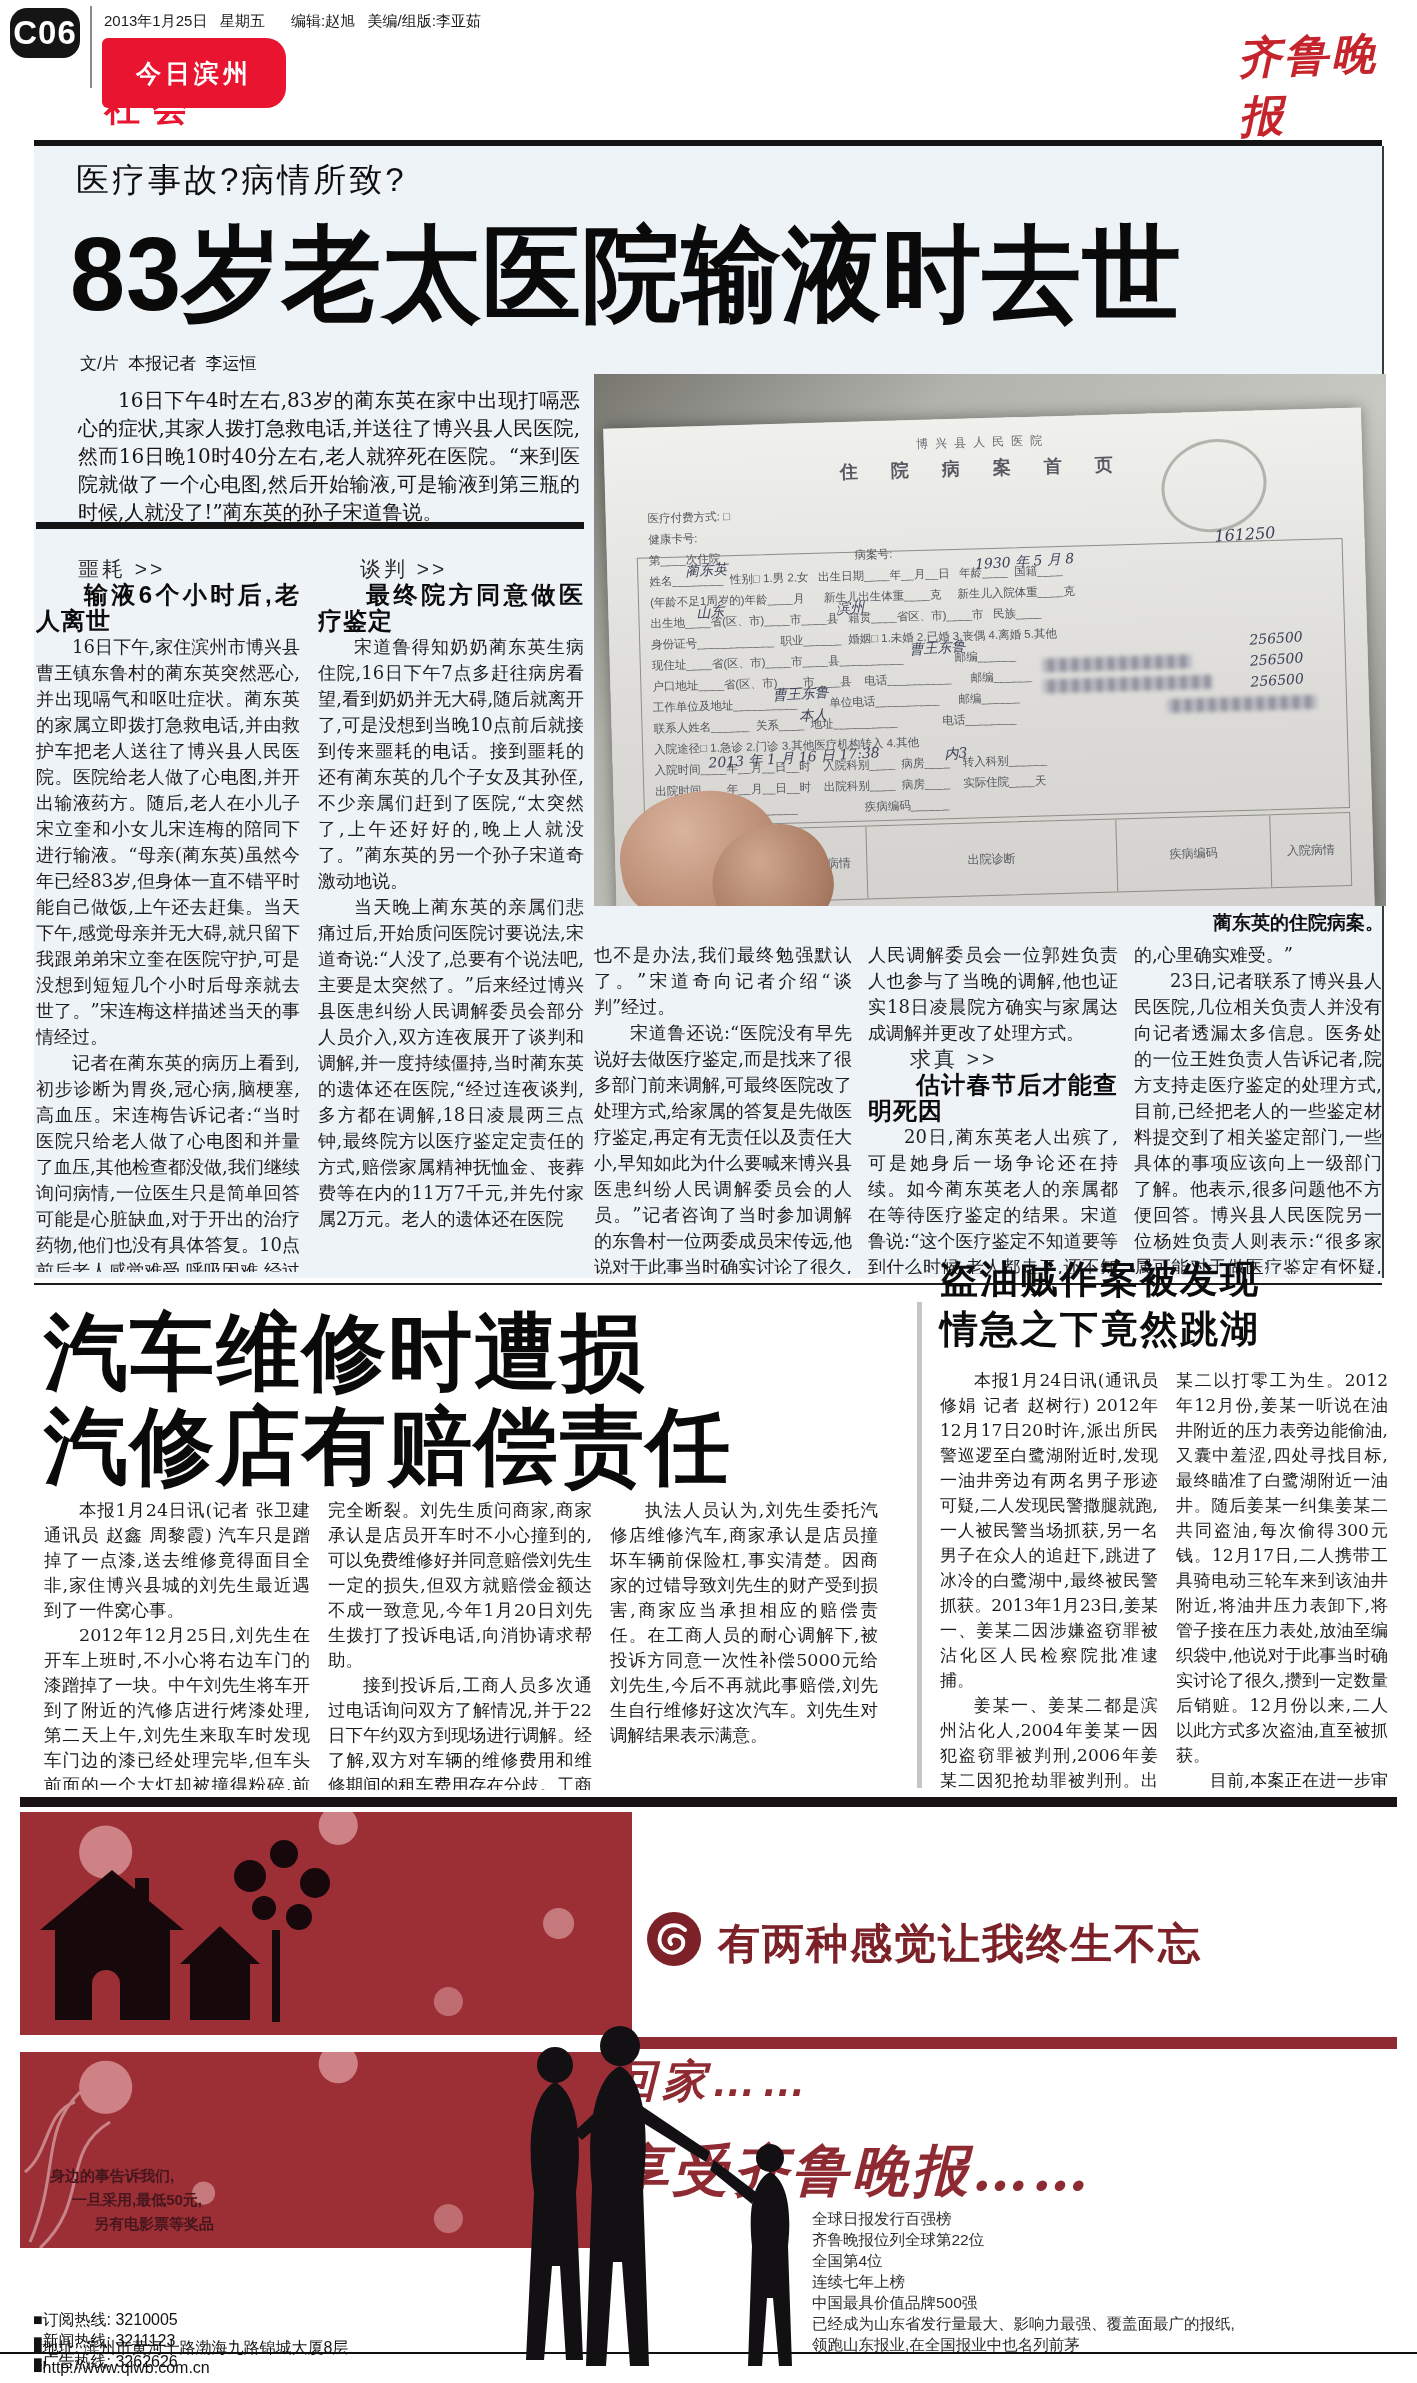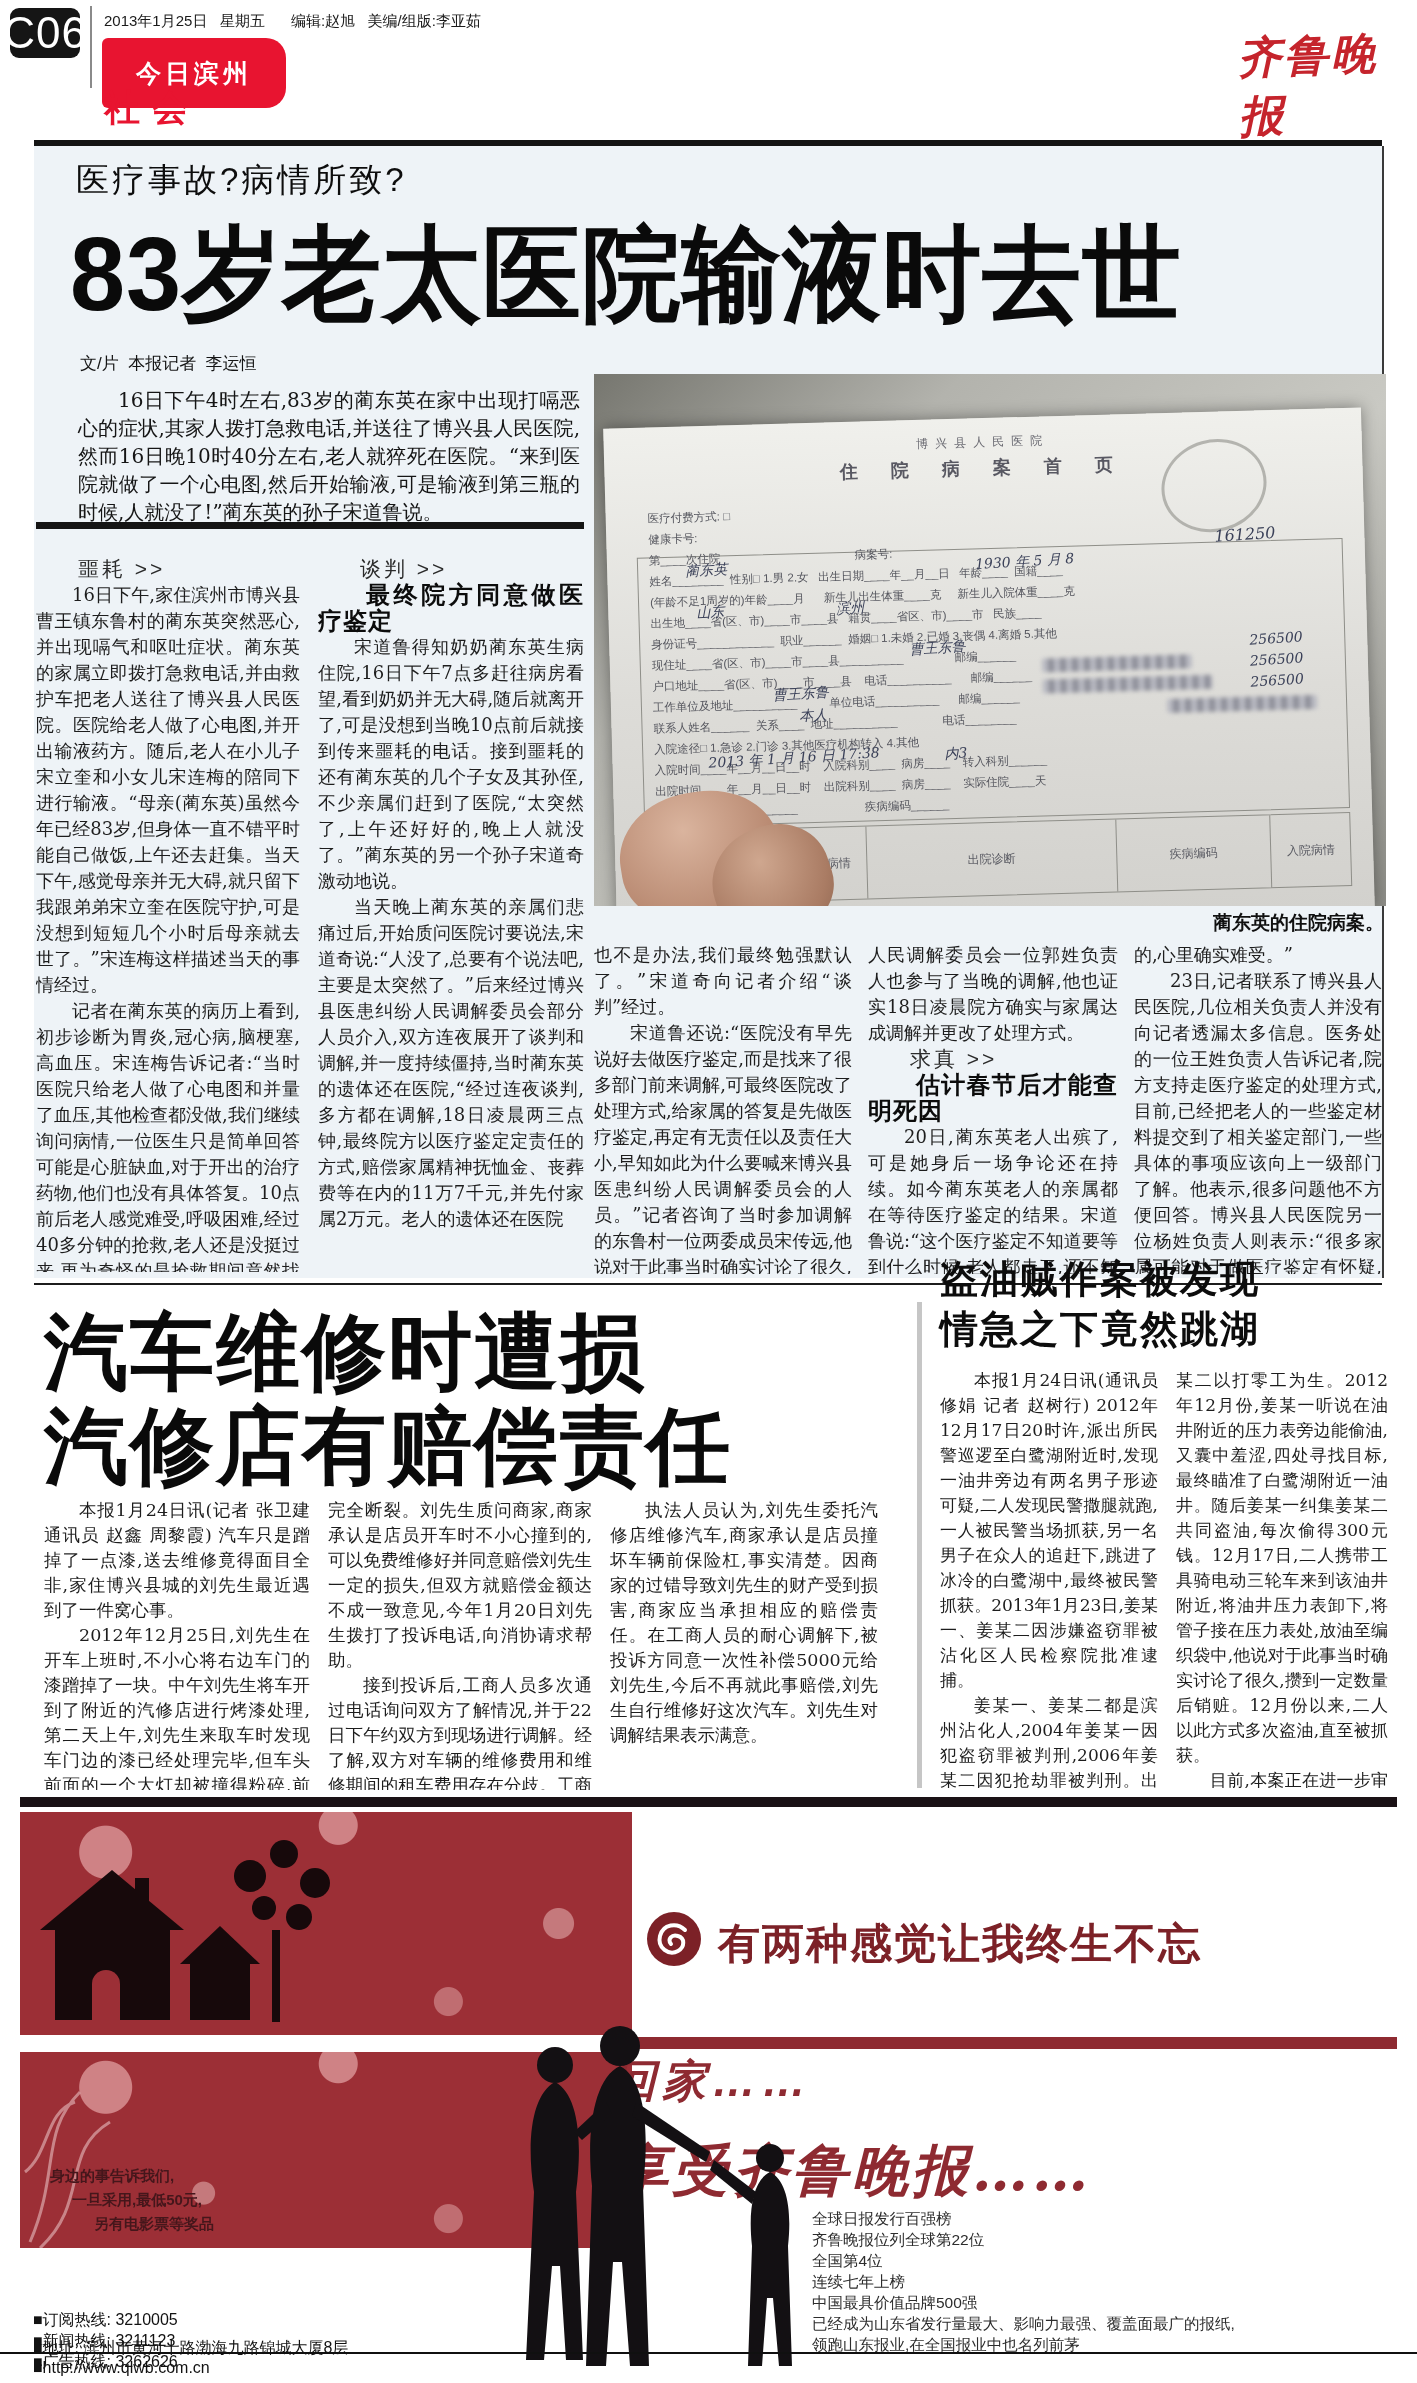--- a/index.html
+++ b/index.html
@@ -2,22 +2,22 @@
 <html><head>
 <meta charset="utf-8">
 <style>
   html,body{margin:0;padding:0}
   body{
     position:relative;width:1417px;height:2383px;overflow:hidden;
     background:#ffffff;font-family:"Liberation Sans",sans-serif;color:#111;
   }
   .abs{position:absolute}
   
-  .code-badge{left:10px;top:8px;width:70px;height:50px;background:#151515;border-radius:9px;
-    color:#fff;font-weight:normal;font-size:44px;display:flex;align-items:center;justify-content:center;letter-spacing:1px}
+  .code-badge{left:10px;top:8px;width:70px;height:50px;background:#151515;border-radius:17px;
+    color:#fff;font-weight:bold;font-size:33px;display:flex;align-items:center;justify-content:center;letter-spacing:1px}
   .hdr-divider{left:90px;top:6px;width:2px;height:82px;background:#8a8a8a}
   .date-line{left:104px;top:12px;font-size:15px;color:#1a1a1a;white-space:pre}
   .date-line span{margin-right:26px}
   .section-badge{left:102px;top:38px;height:38px;padding:16px 34px;background:#e81430;
     border-radius:6px 20px 20px 6px;color:#fff;font-size:25px;font-weight:bold;
     display:flex;align-items:center;letter-spacing:4px}
   .section-name{left:104px;top:84px;font-size:36px;font-weight:bold;color:#e81430;letter-spacing:12px}
   .masthead{left:1238px;top:26px;font-size:44px;color:#c5242c;font-family:"DejaVu Serif",serif;
     font-weight:bold;font-style:italic;letter-spacing:3px;transform:rotate(-2deg)}
   .top-rule{left:34px;top:140px;width:1348px;height:6px;background:#141414}
@@ -137,20 +137,21 @@
 
 <div class="abs a1-bg"></div>
 <div class="abs kicker">医疗事故?病情所致?</div>
 <div class="abs headline1">83岁老太医院输液时去世</div>
 <div class="abs byline">文/片  本报记者  李运恒</div>
 <div class="abs lead">16日下午4时左右,83岁的蔺东英在家中出现打嗝恶心的症状,其家人拨打急救电话,并送往了博兴县人民医院,然而16日晚10时40分左右,老人就猝死在医院。“来到医院就做了一个心电图,然后开始输液,可是输液到第三瓶的时候,人就没了!”蔺东英的孙子宋道鲁说。</div>
 <div class="abs rule2"></div>
 
 <div class="col a1c1">
   <p class="sec-tag">噩耗 &gt;&gt;</p>
+  <p class="sec-sub">输液6个小时后,老人离世</p>
   <p>16日下午,家住滨州市博兴县曹王镇东鲁村的蔺东英突然恶心,并出现嗝气和呕吐症状。蔺东英的家属立即拨打急救电话,并由救护车把老人送往了博兴县人民医院。医院给老人做了心电图,并开出输液药方。随后,老人在小儿子宋立奎和小女儿宋连梅的陪同下进行输液。“母亲(蔺东英)虽然今年已经83岁,但身体一直不错平时能自己做饭,上午还去赶集。当天下午,感觉母亲并无大碍,就只留下我跟弟弟宋立奎在医院守护,可是没想到短短几个小时后母亲就去世了。”宋连梅这样描述当天的事情经过。</p>
   <p>记者在蔺东英的病历上看到,初步诊断为胃炎,冠心病,脑梗塞,高血压。宋连梅告诉记者:“当时医院只给老人做了心电图和并量了血压,其他检查都没做,我们继续询问病情,一位医生只是简单回答可能是心脏缺血,对于开出的治疗药物,他们也没有具体答复。10点前后老人感觉难受,呼吸困难,经过40多分钟的抢救,老人还是没挺过来,更为奇怪的是抢救期间竟然找不到呼吸机。”</p>
 </div>
 
 <div class="col a1c2">
   <p class="sec-tag">谈判 &gt;&gt;</p>
   <p class="sec-sub">最终院方同意做医疗鉴定</p>
   <p>宋道鲁得知奶奶蔺东英生病住院,16日下午7点多赶往病房看望,看到奶奶并无大碍,随后就离开了,可是没想到当晚10点前后就接到传来噩耗的电话。接到噩耗的还有蔺东英的几个子女及其孙侄,不少亲属们赶到了医院,“太突然了,上午还好好的,晚上人就没了。”蔺东英的另一个孙子宋道奇激动地说。</p>
   <p>当天晚上蔺东英的亲属们悲痛过后,开始质问医院讨要说法,宋道奇说:“人没了,总要有个说法吧,主要是太突然了。”后来经过博兴县医患纠纷人民调解委员会部分人员介入,双方连夜展开了谈判和调解,并一度持续僵持,当时蔺东英的遗体还在医院,“经过连夜谈判,多方都在调解,18日凌晨两三点钟,最终院方以医疗鉴定定责任的方式,赔偿家属精神抚恤金、丧葬费等在内的11万7千元,并先付家属2万元。老人的遗体还在医院</p>
 </div>

